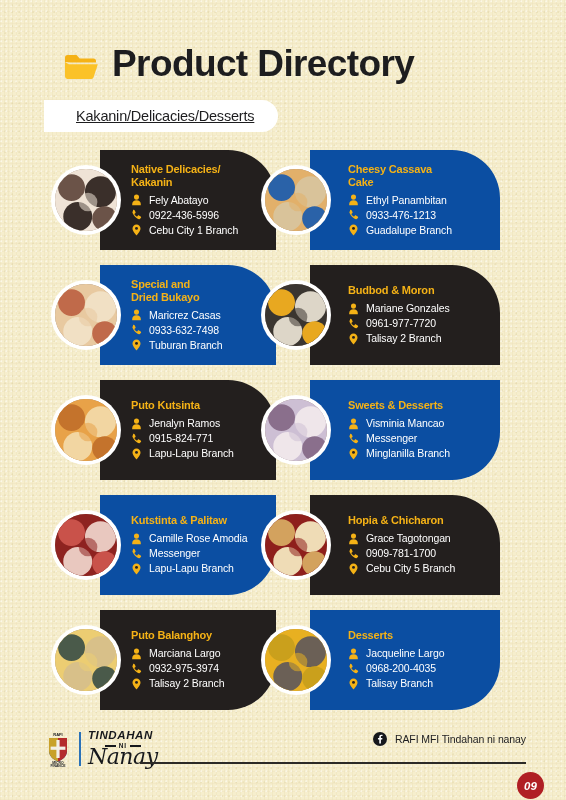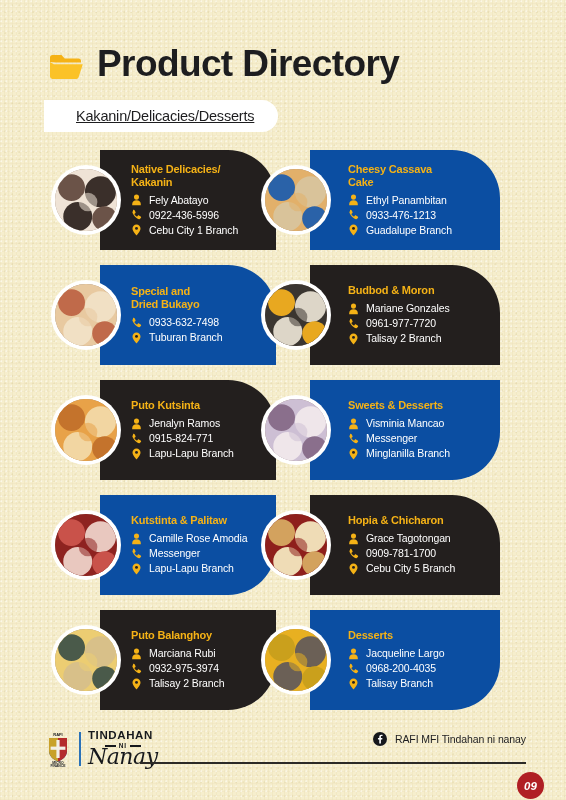--- a/index.html
+++ b/index.html
@@ -30,21 +30,21 @@
     background-size: 5px 5px, 7px 7px, 4px 4px, 4px 4px;
   }
 
   
   #header {
     position: absolute;
     left: 0; top: 38px; right: 0;
     height: 52px;
     display: flex;
     align-items: center;
-    padding-left: 49px;
+    padding-left: 64px;
   }
   #folder-icon {
     width: 34px; height: 28px;
     flex: 0 0 auto;
     margin-right: 14px;
     margin-top: 4px;
   }
   #page-title {
     font-size: 37px;
     font-weight: 700;
@@ -177,20 +177,21 @@
     width: 2px; height: 34px;
     background: #2b72b8;
     flex: 0 0 auto;
   }
   #brand-words { line-height: 1; }
   #brand-tindahan {
     font-size: 11.5px;
     font-weight: 700;
     letter-spacing: 0.6px;
     color: #16181c;
+    font-style: italic;
   }
   #brand-ni-row {
     display: flex;
     align-items: center;
     gap: 3px;
     margin: 1px 0 0 0;
     justify-content: center;
   }
   #brand-ni-row .rule { width: 11px; height: 1.5px; background: #16181c; }
   #brand-ni {
@@ -379,20 +380,29 @@
             </div>
           </div>
           <div class="card-body">
             <div class="card-title">
               <div>Special and</div>
               <div>Dried Bukayo</div>
             </div>
             <div class="detail-line">
               <span class="di">
                 <svg width="11" height="12" viewBox="0 0 11 12" xmlns="http://www.w3.org/2000/svg">
+                  <circle cx="5.5" cy="3.1" r="2.55" fill="#f5b216"></circle>
+                  <path d="M5.5 6.3c2.5 0 4.3 1.6 4.3 3.6v1.4H1.2V9.9C1.2 7.9 3 6.3 5.5 6.3z" fill="#f5b216"></path>
+                </svg>
+              </span>
+              <span>Maricrez Casas</span>
+            </div>
+            <div class="detail-line">
+              <span class="di">
+                <svg width="11" height="12" viewBox="0 0 11 12" xmlns="http://www.w3.org/2000/svg">
                   <path d="M2.1 1.1c.5-.5 1.2-.4 1.5.2l.9 1.6c.25.45.15.95-.25 1.25l-.7.52c-.18.14-.24.38-.14.58.45.92 1.3 1.8 2.25 2.3.2.1.44.04.58-.14l.52-.68c.3-.4.8-.5 1.25-.25l1.6.9c.6.34.7 1.05.2 1.53l-.75.72c-.52.5-1.28.66-1.96.4C5.1 9.2 2.8 6.9 1.6 4.1c-.3-.7-.12-1.5.4-2z" fill="#f5b216"></path>
                 </svg>
               </span>
               <span>0933-632-7498</span>
             </div>
             <div class="detail-line">
               <span class="di">
                 <svg width="11" height="12" viewBox="0 0 11 12" xmlns="http://www.w3.org/2000/svg">
                   <path d="M5.5.6c2.2 0 4 1.75 4 3.9 0 2.9-4 7-4 7s-4-4.1-4-7c0-2.15 1.8-3.9 4-3.9z" fill="#f5b216"></path>
                   <circle cx="5.5" cy="4.4" r="1.45" fill="#231f1e"></circle>
@@ -644,21 +654,21 @@
           </div>
           <div class="card-body">
             <div class="card-title">Puto Balanghoy</div>
             <div class="detail-line">
               <span class="di">
                 <svg width="11" height="12" viewBox="0 0 11 12" xmlns="http://www.w3.org/2000/svg">
                   <circle cx="5.5" cy="3.1" r="2.55" fill="#f5b216"></circle>
                   <path d="M5.5 6.3c2.5 0 4.3 1.6 4.3 3.6v1.4H1.2V9.9C1.2 7.9 3 6.3 5.5 6.3z" fill="#f5b216"></path>
                 </svg>
               </span>
-              <span>Marciana Rubi</span>
+              <span>Marciana Largo</span>
             </div>
             <div class="detail-line">
               <span class="di">
                 <svg width="11" height="12" viewBox="0 0 11 12" xmlns="http://www.w3.org/2000/svg">
                   <path d="M2.1 1.1c.5-.5 1.2-.4 1.5.2l.9 1.6c.25.45.15.95-.25 1.25l-.7.52c-.18.14-.24.38-.14.58.45.92 1.3 1.8 2.25 2.3.2.1.44.04.58-.14l.52-.68c.3-.4.8-.5 1.25-.25l1.6.9c.6.34.7 1.05.2 1.53l-.75.72c-.52.5-1.28.66-1.96.4C5.1 9.2 2.8 6.9 1.6 4.1c-.3-.7-.12-1.5.4-2z" fill="#f5b216"></path>
                 </svg>
               </span>
               <span>0932-975-3974</span>
             </div>
             <div class="detail-line">

